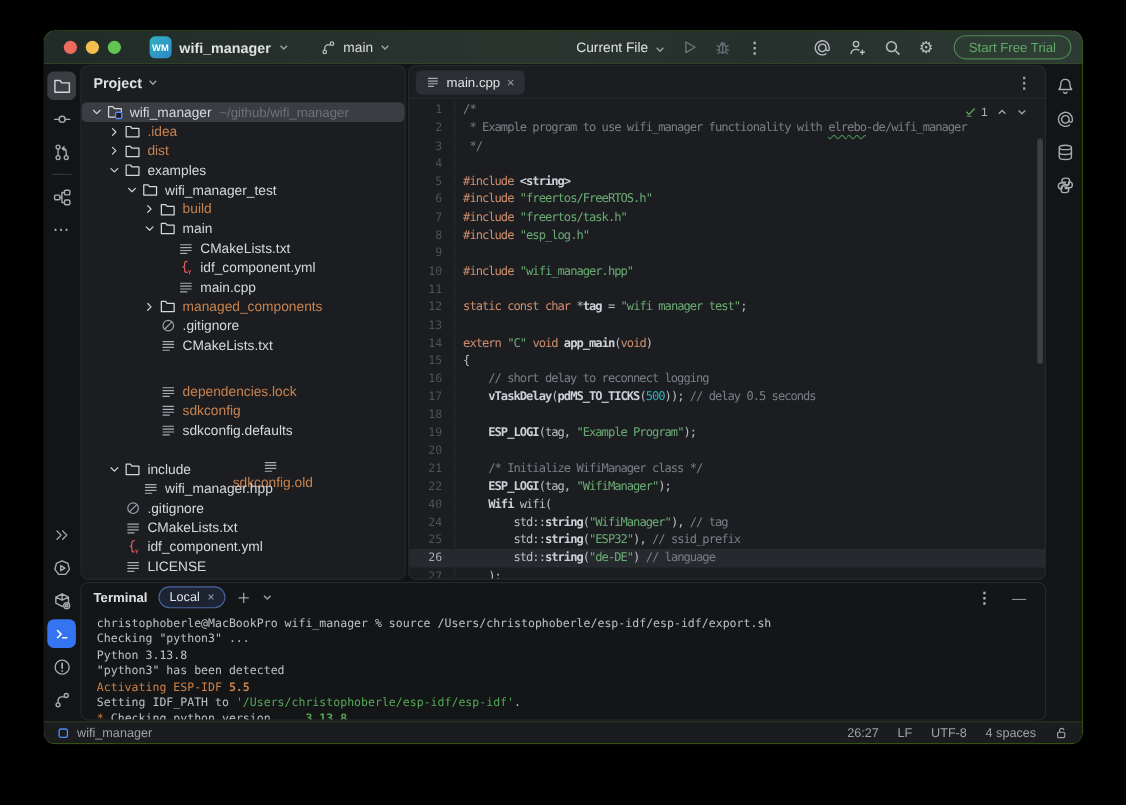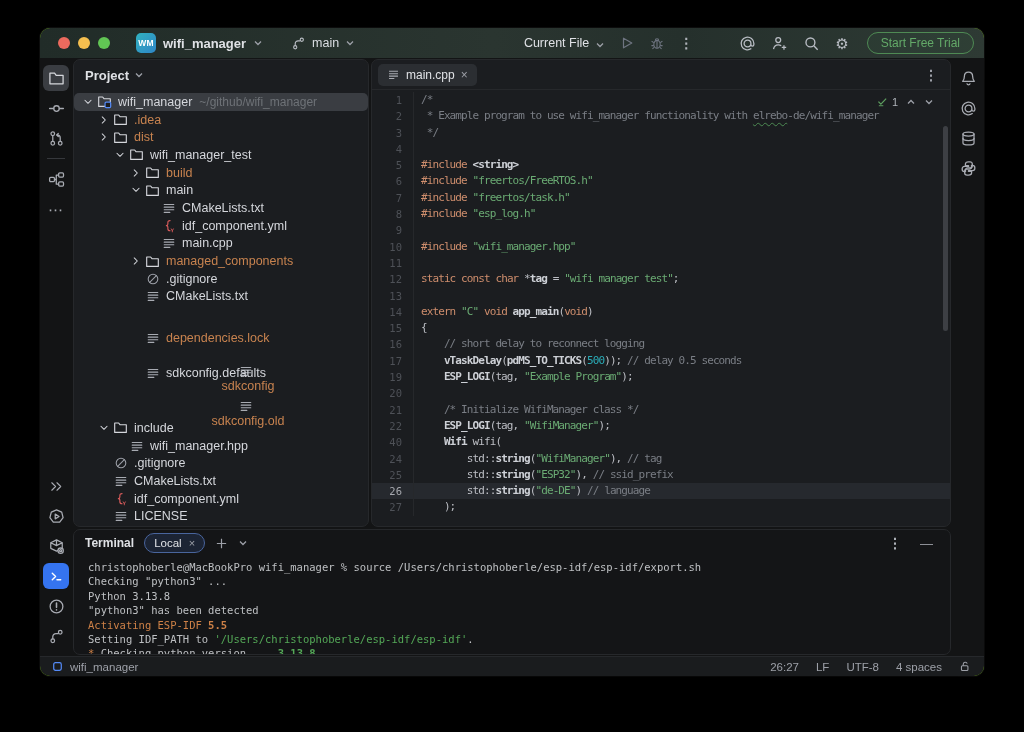--- a/index.html
+++ b/index.html
@@ -321,20 +321,33 @@
                 <polyline points="6,4.5 9.5,8 6,11.5"></polyline>
               </svg>
             </span>
             <span class="ticon">
               <svg width="15" height="15" viewBox="0 0 16 16" fill="none" stroke="currentColor" stroke-width="1.2" stroke-linecap="round" stroke-linejoin="round">
                 <path d="M1.8 3.2h4.2l1.4 1.8h6.8v8.2H1.8z"></path>
               </svg>
             </span>
             <span class="tlabel excl">dist</span>
           </div>
+          <div class="trow" style="padding-left: 22px;">
+            <span class="chev">
+              <svg width="14" height="14" viewBox="0 0 16 16" fill="none" stroke="currentColor" stroke-width="1.2" stroke-linecap="round" stroke-linejoin="round">
+                <polyline points="4.5,6 8,9.5 11.5,6"></polyline>
+              </svg>
+            </span>
+            <span class="ticon">
+              <svg width="15" height="15" viewBox="0 0 16 16" fill="none" stroke="currentColor" stroke-width="1.2" stroke-linecap="round" stroke-linejoin="round">
+                <path d="M1.8 3.2h4.2l1.4 1.8h6.8v8.2H1.8z"></path>
+              </svg>
+            </span>
+            <span class="tlabel">examples</span>
+          </div>
           <div class="trow" style="padding-left: 38px;">
             <span class="chev">
               <svg width="14" height="14" viewBox="0 0 16 16" fill="none" stroke="currentColor" stroke-width="1.2" stroke-linecap="round" stroke-linejoin="round">
                 <polyline points="4.5,6 8,9.5 11.5,6"></polyline>
               </svg>
             </span>
             <span class="ticon">
               <svg width="15" height="15" viewBox="0 0 16 16" fill="none" stroke="currentColor" stroke-width="1.2" stroke-linecap="round" stroke-linejoin="round">
                 <path d="M1.8 3.2h4.2l1.4 1.8h6.8v8.2H1.8z"></path>
               </svg>
@@ -441,57 +454,57 @@
             <span class="ticon">
               <svg width="14" height="14" viewBox="0 0 16 16" fill="none" stroke="#a8abb2" stroke-width="1.2" stroke-linecap="round" stroke-linejoin="round">
                 <line x1="2.5" y1="4" x2="13.5" y2="4"></line>
                 <line x1="2.5" y1="7" x2="13.5" y2="7"></line>
                 <line x1="2.5" y1="10" x2="13.5" y2="10"></line>
                 <line x1="2.5" y1="13" x2="9" y2="13"></line>
               </svg>
             </span>
             <span class="tlabel excl">dependencies.lock</span>
           </div>
+          <div class="trow" style="padding-left: 54px;">
+            <span class="chev"></span>
+            <span class="ticon">
+              <svg width="14" height="14" viewBox="0 0 16 16" fill="none" stroke="#a8abb2" stroke-width="1.2" stroke-linecap="round" stroke-linejoin="round">
+                <line x1="2.5" y1="4" x2="13.5" y2="4"></line>
+                <line x1="2.5" y1="7" x2="13.5" y2="7"></line>
+                <line x1="2.5" y1="10" x2="13.5" y2="10"></line>
+                <line x1="2.5" y1="13" x2="9" y2="13"></line>
+              </svg>
+            </span>
+            <span class="tlabel excl">sdkconfig</span>
+          </div>
+          <div class="trow" style="padding-left: 54px;">
+            <span class="chev"></span>
+            <span class="ticon">
+              <svg width="14" height="14" viewBox="0 0 16 16" fill="none" stroke="#a8abb2" stroke-width="1.2" stroke-linecap="round" stroke-linejoin="round">
+                <line x1="2.5" y1="4" x2="13.5" y2="4"></line>
+                <line x1="2.5" y1="7" x2="13.5" y2="7"></line>
+                <line x1="2.5" y1="10" x2="13.5" y2="10"></line>
+                <line x1="2.5" y1="13" x2="9" y2="13"></line>
+              </svg>
+            </span>
+            <span class="tlabel">sdkconfig.defaults</span>
+          </div>
           <div class="trow" style="padding-left: 54px; flex-direction: column;">
             <span class="chev"></span>
             <span class="ticon">
               <svg width="14" height="14" viewBox="0 0 16 16" fill="none" stroke="#a8abb2" stroke-width="1.2" stroke-linecap="round" stroke-linejoin="round">
                 <line x1="2.5" y1="4" x2="13.5" y2="4"></line>
                 <line x1="2.5" y1="7" x2="13.5" y2="7"></line>
                 <line x1="2.5" y1="10" x2="13.5" y2="10"></line>
                 <line x1="2.5" y1="13" x2="9" y2="13"></line>
               </svg>
             </span>
-            <span class="tlabel excl">sdkconfig</span>
-          </div>
-          <div class="trow" style="padding-left: 54px;">
-            <span class="chev"></span>
-            <span class="ticon">
-              <svg width="14" height="14" viewBox="0 0 16 16" fill="none" stroke="#a8abb2" stroke-width="1.2" stroke-linecap="round" stroke-linejoin="round">
-                <line x1="2.5" y1="4" x2="13.5" y2="4"></line>
-                <line x1="2.5" y1="7" x2="13.5" y2="7"></line>
-                <line x1="2.5" y1="10" x2="13.5" y2="10"></line>
-                <line x1="2.5" y1="13" x2="9" y2="13"></line>
-              </svg>
-            </span>
-            <span class="tlabel">sdkconfig.defaults</span>
-          </div>
-          <div class="trow" style="padding-left: 54px; flex-direction: column;">
-            <span class="chev"></span>
-            <span class="ticon">
-              <svg width="14" height="14" viewBox="0 0 16 16" fill="none" stroke="#a8abb2" stroke-width="1.2" stroke-linecap="round" stroke-linejoin="round">
-                <line x1="2.5" y1="4" x2="13.5" y2="4"></line>
-                <line x1="2.5" y1="7" x2="13.5" y2="7"></line>
-                <line x1="2.5" y1="10" x2="13.5" y2="10"></line>
-                <line x1="2.5" y1="13" x2="9" y2="13"></line>
-              </svg>
-            </span>
             <span class="tlabel excl">sdkconfig.old</span>
           </div>
-          <div class="trow" style="padding-left: 22px; margin-top: 19px;">
+          <div class="trow" style="padding-left: 22px;">
             <span class="chev">
               <svg width="14" height="14" viewBox="0 0 16 16" fill="none" stroke="currentColor" stroke-width="1.2" stroke-linecap="round" stroke-linejoin="round">
                 <polyline points="4.5,6 8,9.5 11.5,6"></polyline>
               </svg>
             </span>
             <span class="ticon">
               <svg width="15" height="15" viewBox="0 0 16 16" fill="none" stroke="currentColor" stroke-width="1.2" stroke-linecap="round" stroke-linejoin="round">
                 <path d="M1.8 3.2h4.2l1.4 1.8h6.8v8.2H1.8z"></path>
               </svg>
             </span>
@@ -653,20 +666,24 @@
               <span class="lnum">15</span>
               <span class="ltext"><span class="tk-p">{</span></span>
             </div>
             <div class="cline">
               <span class="lnum">16</span>
               <span class="ltext"><span class="tk-cm">    // short delay to reconnect logging</span></span>
             </div>
             <div class="cline">
               <span class="lnum">17</span>
               <span class="ltext"><span class="tk-p">    </span><span class="tk-b">vTaskDelay</span><span class="tk-p">(</span><span class="tk-b">pdMS_TO_TICKS</span><span class="tk-p">(</span><span class="tk-nu">500</span><span class="tk-p">)); </span><span class="tk-cm">// delay 0.5 seconds</span></span>
+            </div>
+            <div class="cline">
+              <span class="lnum">18</span>
+              <span class="ltext"></span>
             </div>
             <div class="cline">
               <span class="lnum">19</span>
               <span class="ltext"><span class="tk-p">    </span><span class="tk-b">ESP_LOGI</span><span class="tk-p">(tag, </span><span class="tk-s">"Example Program"</span><span class="tk-p">);</span></span>
             </div>
             <div class="cline">
               <span class="lnum">20</span>
               <span class="ltext"></span>
             </div>
             <div class="cline">

